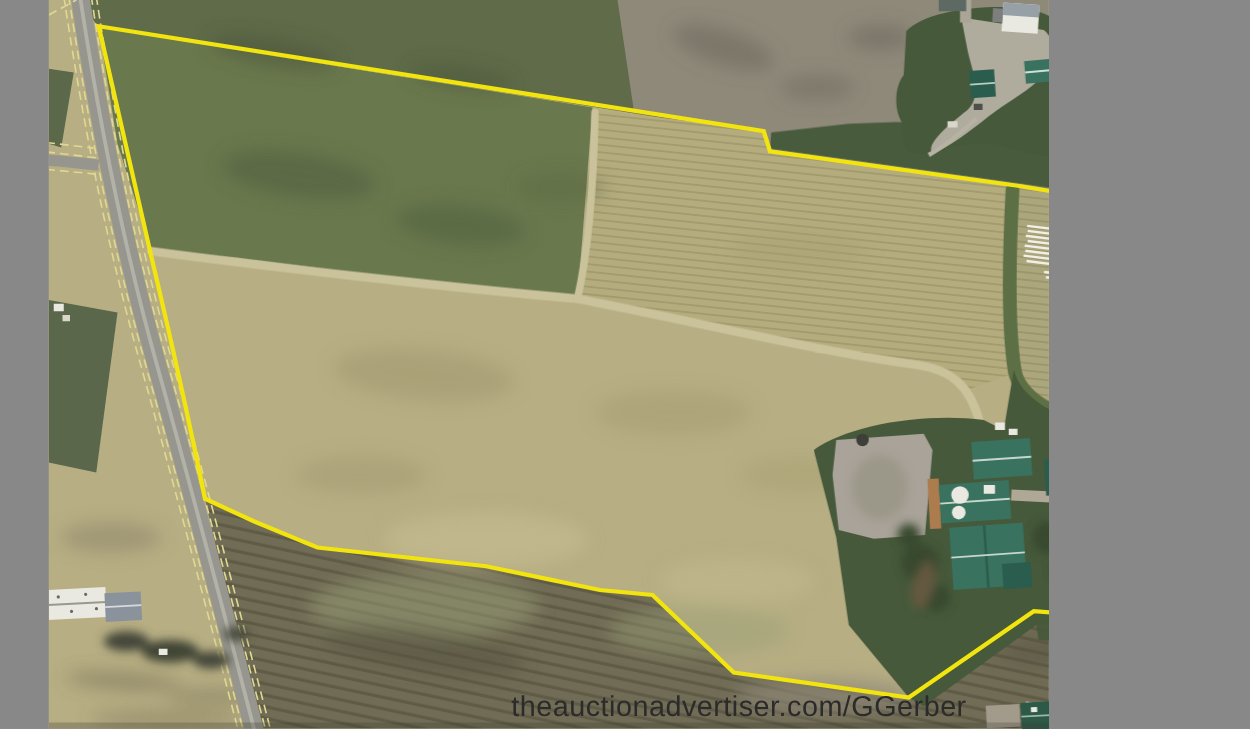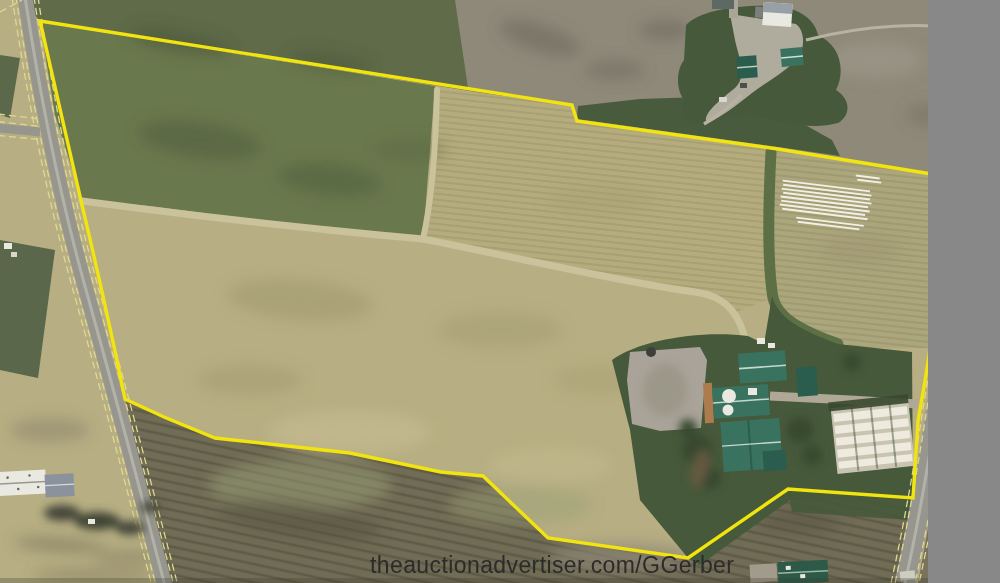--- a/index.html
+++ b/index.html
@@ -5,22 +5,22 @@
   :root{
     --base-tan:#b7ae83; --field-olive:#5f6b49; --field-green:#6a784d;
     --field-rows:#b5ac7e; --field-gray:#8f897a; --plow-dark:#716c55;
     --waterway:#c9c29a; --lawn:#46593a; --tree:#39482f;
     --road:#97968e; --road-edge:#ded893; --boundary:#f2e40e;
     --gravel:#a9a399; --roof-teal:#3a7260; --roof-teal-dark:#2b5d4e;
     --building-white:#eae9e1; --roof-gray:#97a0a6; --feedlot-bg:#c9c4b2;
     --feedlot-white:#eeebde; --rust:#ad7c4e; --watermark:#2b2b2b;
   }
   html,body{margin:0;padding:0;background:#888;}
-  #stage{position:relative;width:928px;height:583px;overflow:hidden;
-         font-family:"Liberation Sans",sans-serif;background:var(--base-tan);}
+  #stage{position:relative;width:800px;height:583px;overflow:hidden;
+         font-family:"Liberation Sans",sans-serif;background:var(--base-tan);margin-left:39px;}
   #stage svg{position:absolute;inset:0;display:block;}
   .f-base{fill:var(--base-tan);} .f-olive{fill:var(--field-olive);}
   .f-green{fill:var(--field-green);} .f-rows{fill:var(--field-rows);}
   .f-gray{fill:var(--field-gray);} .f-plow{fill:var(--plow-dark);}
   .s-water{stroke:var(--waterway);} .f-lawn{fill:var(--lawn);}
   .f-tree{fill:var(--tree);} .s-road{stroke:var(--road);}
   .s-edge{stroke:var(--road-edge);stroke-width:1.3;fill:none;stroke-dasharray:7 4;}
   .s-bound{stroke:var(--boundary);} .f-gravel{fill:var(--gravel);}
   .f-teal{fill:var(--roof-teal);} .f-teald{fill:var(--roof-teal-dark);}
   .f-white{fill:var(--building-white);} .f-roofgray{fill:var(--roof-gray);}

